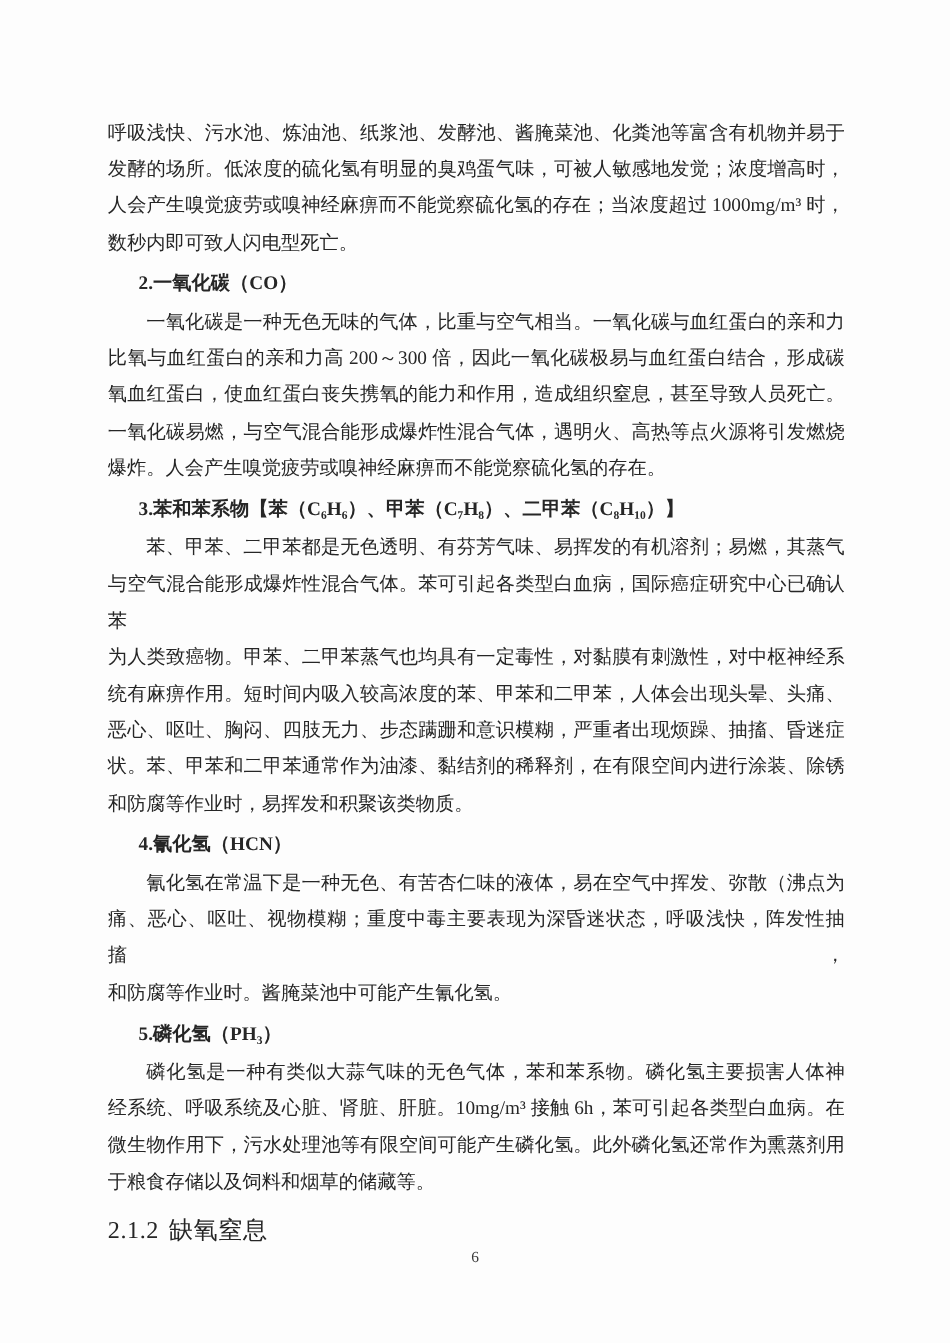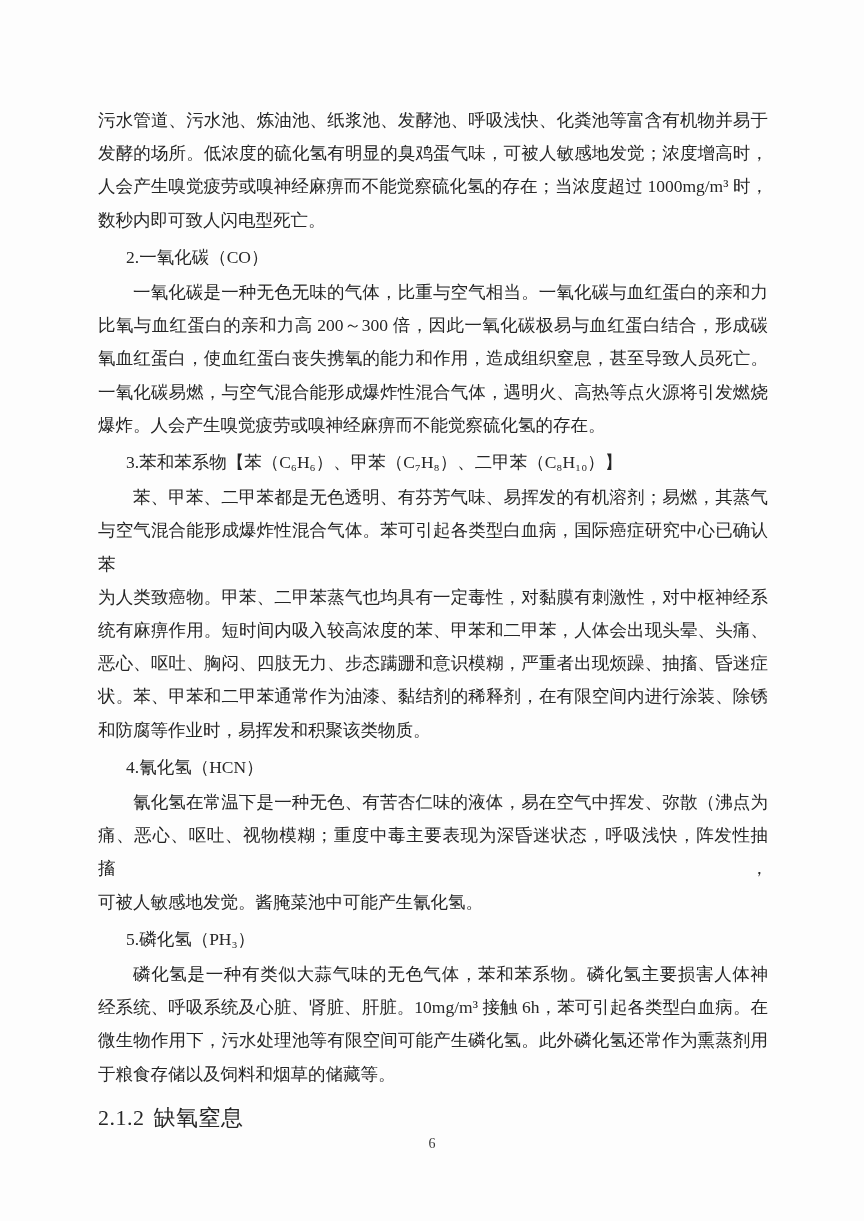--- a/index.html
+++ b/index.html
@@ -21,21 +21,21 @@
     font-size: 17.5px;
   }
   .line {
     line-height: 33.2px;
     text-align: justify;
     text-align-last: justify;
   }
   .line.last { text-align-last: left; }
   .line.indent { text-indent: 2em; }
   .line.head {
-    font-weight: normal;
+    font-weight: bold;
     text-align-last: left;
     text-indent: 1.6em;
     margin-top: 4px;
     margin-bottom: 2px;
   }
   .section-heading {
     margin-top: 10px;
     font-size: 22px;
     line-height: 34px;
     letter-spacing: 0.5px;
@@ -50,42 +50,42 @@
     font-size: 14px;
     color: #3a3a3a;
   }
 </style>
 </head>
 <body>
 
 <div class="page">
   <div class="body-text">
     <div id="body-lines">
-        <div class="line">污水管道、污水池、炼油池、纸浆池、发酵池、呼吸浅快、化粪池等富含有机物并易于</div>
+        <div class="line">呼吸浅快、污水池、炼油池、纸浆池、发酵池、酱腌菜池、化粪池等富含有机物并易于</div>
         <div class="line">发酵的场所。低浓度的硫化氢有明显的臭鸡蛋气味，可被人敏感地发觉；浓度增高时，</div>
         <div class="line">人会产生嗅觉疲劳或嗅神经麻痹而不能觉察硫化氢的存在；当浓度超过 1000mg/m³ 时，</div>
         <div class="line last">数秒内即可致人闪电型死亡。</div>
         <div class="line indent head last">2.一氧化碳（CO）</div>
         <div class="line indent">一氧化碳是一种无色无味的气体，比重与空气相当。一氧化碳与血红蛋白的亲和力</div>
         <div class="line">比氧与血红蛋白的亲和力高 200～300 倍，因此一氧化碳极易与血红蛋白结合，形成碳</div>
         <div class="line">氧血红蛋白，使血红蛋白丧失携氧的能力和作用，造成组织窒息，甚至导致人员死亡。</div>
         <div class="line">一氧化碳易燃，与空气混合能形成爆炸性混合气体，遇明火、高热等点火源将引发燃烧</div>
         <div class="line last">爆炸。人会产生嗅觉疲劳或嗅神经麻痹而不能觉察硫化氢的存在。</div>
         <div class="line indent head last">3.苯和苯系物【苯（C₆H₆）、甲苯（C₇H₈）、二甲苯（C₈H₁₀）】</div>
         <div class="line indent">苯、甲苯、二甲苯都是无色透明、有芬芳气味、易挥发的有机溶剂；易燃，其蒸气</div>
         <div class="line">与空气混合能形成爆炸性混合气体。苯可引起各类型白血病，国际癌症研究中心已确认苯</div>
         <div class="line">为人类致癌物。甲苯、二甲苯蒸气也均具有一定毒性，对黏膜有刺激性，对中枢神经系</div>
         <div class="line">统有麻痹作用。短时间内吸入较高浓度的苯、甲苯和二甲苯，人体会出现头晕、头痛、</div>
         <div class="line">恶心、呕吐、胸闷、四肢无力、步态蹒跚和意识模糊，严重者出现烦躁、抽搐、昏迷症</div>
         <div class="line">状。苯、甲苯和二甲苯通常作为油漆、黏结剂的稀释剂，在有限空间内进行涂装、除锈</div>
         <div class="line last">和防腐等作业时，易挥发和积聚该类物质。</div>
         <div class="line indent head last">4.氰化氢（HCN）</div>
         <div class="line indent">氰化氢在常温下是一种无色、有苦杏仁味的液体，易在空气中挥发、弥散（沸点为</div>
         <div class="line">痛、恶心、呕吐、视物模糊；重度中毒主要表现为深昏迷状态，呼吸浅快，阵发性抽搐，</div>
-        <div class="line last">可被人敏感地发觉。酱腌菜池中可能产生氰化氢。</div>
+        <div class="line last">和防腐等作业时。酱腌菜池中可能产生氰化氢。</div>
         <div class="line indent head last">5.磷化氢（PH₃）</div>
         <div class="line indent">磷化氢是一种有类似大蒜气味的无色气体，苯和苯系物。磷化氢主要损害人体神</div>
         <div class="line">经系统、呼吸系统及心脏、肾脏、肝脏。10mg/m³ 接触 6h，苯可引起各类型白血病。在</div>
         <div class="line">微生物作用下，污水处理池等有限空间可能产生磷化氢。此外磷化氢还常作为熏蒸剂用</div>
         <div class="line last">于粮食存储以及饲料和烟草的储藏等。</div>
       </div>
     <div class="section-heading"><span>2.1.2</span><span class="title">缺氧窒息</span></div>
   </div>
   <div class="page-number">6</div>
 </div>

